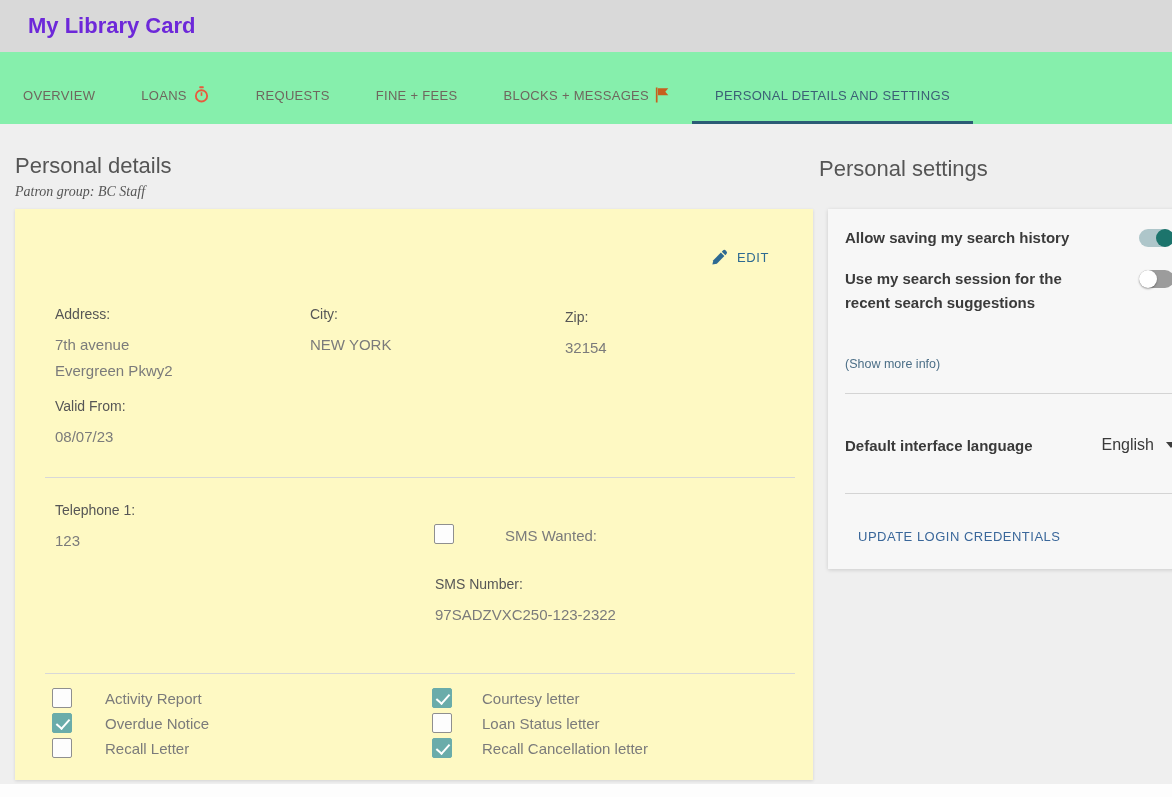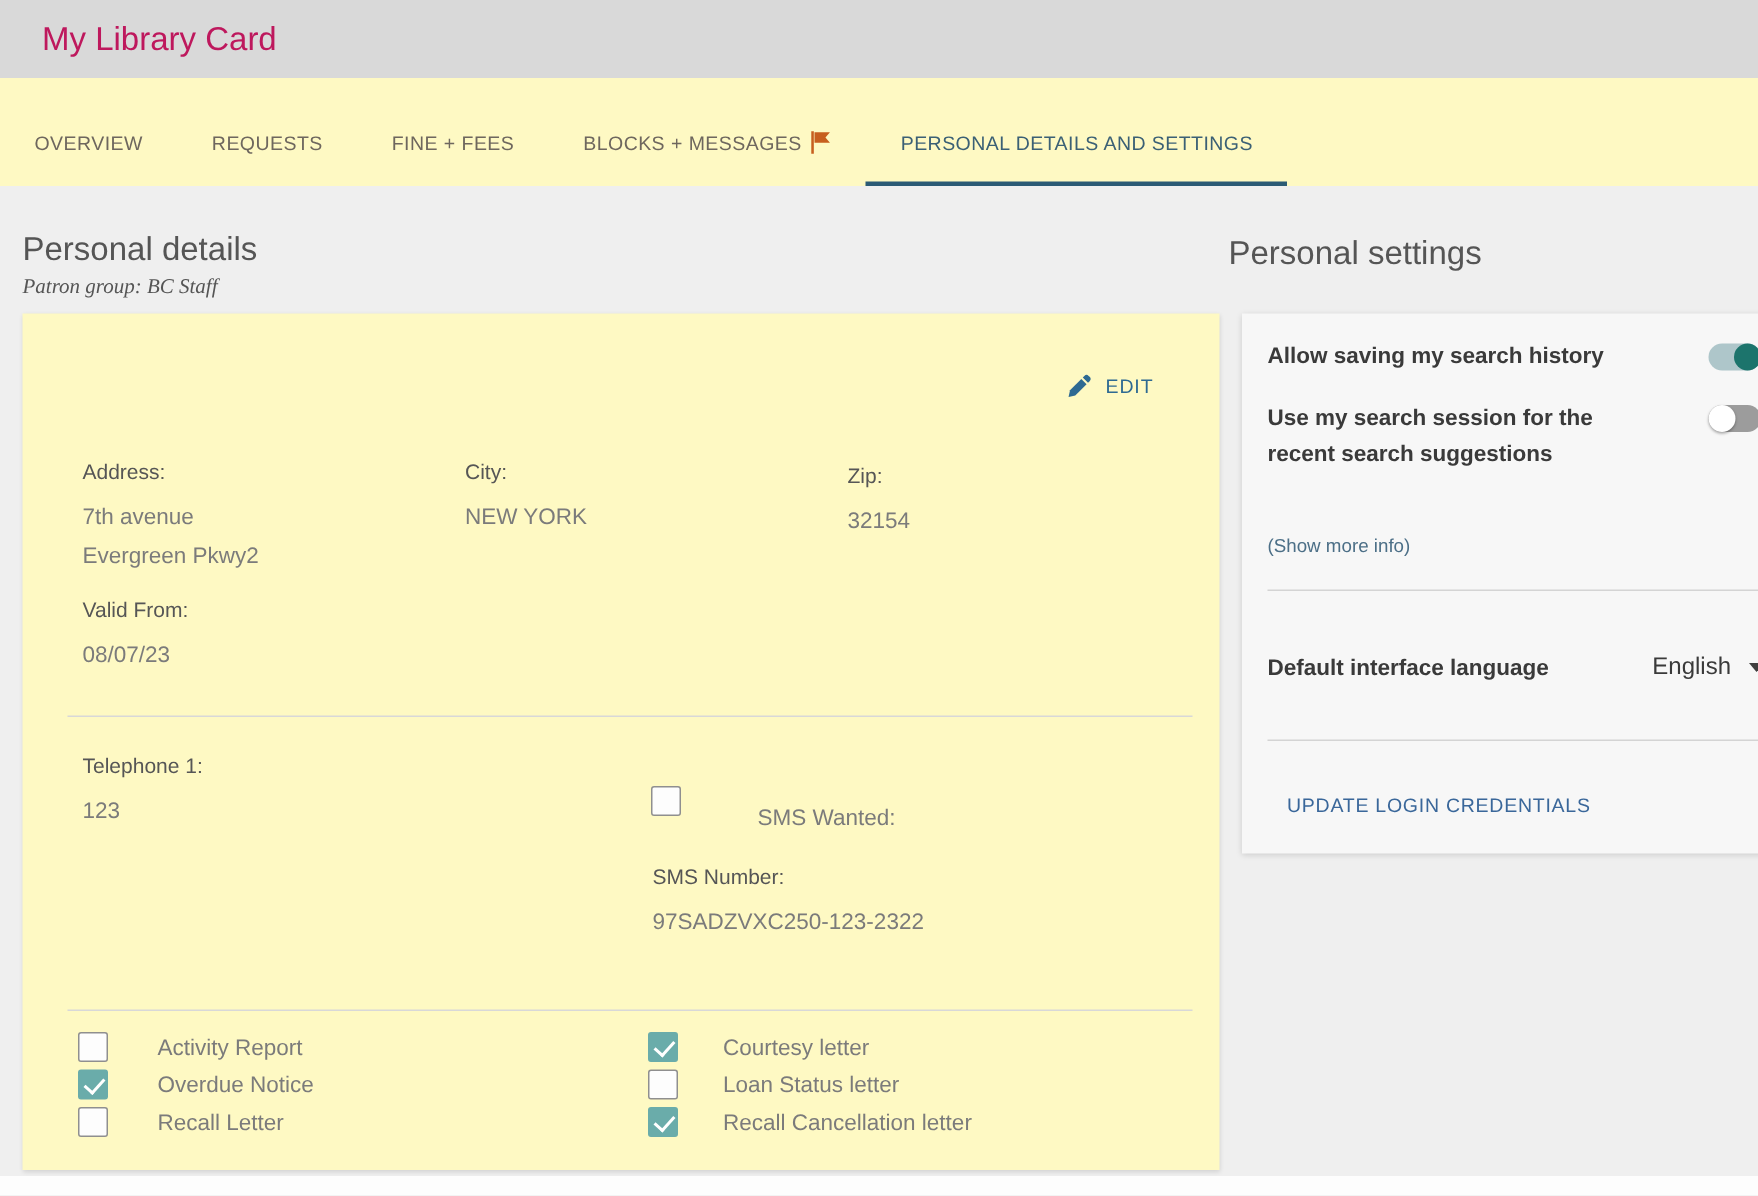--- a/index.html
+++ b/index.html
@@ -9,24 +9,24 @@
     background:#efefef;
     position:relative;
     overflow:hidden;
     color:#555;
   }
   
   .header {
     height:52px; background:#d9d9d9;
     display:flex; align-items:center; padding-left:28px;
   }
-  .header-title { font-size:22px; color:#be185d; font-weight:400; }
+  .header-title { font-size:22px; color:#6d28d9; font-weight:700; }
   
   .tabs {
-    height:72px; background:#fef9c3; display:flex; align-items:stretch;
+    height:72px; background:#86efac; display:flex; align-items:stretch;
   }
   .tab {
     display:flex; align-items:center; gap:6px;
     padding:18px 23px 0 23px;
     font-size:13px; letter-spacing:.3px; color:#6e675e;
     border-bottom:3px solid transparent; cursor:pointer; white-space:nowrap;
   }
   .tab.active { color:#3b6075; border-bottom-color:#2b5b75; }
   .tab .tab-icon { display:inline-flex; margin-top:-2px; }
   .icon-stopwatch { color:#e9593c; }
@@ -63,21 +63,21 @@
     background:#fdfdfd; border:1.5px solid #8f8f8f; border-radius:2px;
     position:relative; cursor:pointer;
   }
   .checkbox.checked { background:#6aacaa; border-color:#6aacaa; }
   .checkbox.checked::after {
     content:""; position:absolute; left:5.5px; top:1.5px;
     width:6px; height:11px;
     border:solid #fff; border-width:0 2px 2px 0; transform:rotate(42deg);
   }
   .sms-checkbox { position:absolute; left:419px; top:315px; }
-  .sms-wanted-label { position:absolute; left:490px; top:328px; font-size:15px; color:#7b7b7b; }
+  .sms-wanted-label { position:absolute; left:490px; top:318px; font-size:15px; color:#7b7b7b; }
   .letters-col { position:absolute; top:479px; display:flex; flex-direction:column; gap:5px; }
   .letters-left { left:37px; }
   .letters-right { left:417px; }
   .letter-row { display:flex; align-items:center; }
   .letters-left .letter-label { margin-left:33px; }
   .letters-right .letter-label { margin-left:30px; }
   .letter-label { font-size:15px; color:#7b7b7b; }
   
   .panel {
     position:absolute; left:828px; top:209px; width:364px; height:360px;
@@ -127,20 +127,30 @@
 
 <div class="header">
   <div class="header-title">My Library Card</div>
 </div>
 
 <div class="tabs">
   <div class="tab">
     <span>OVERVIEW</span>
   </div>
   <div class="tab">
+    <span>LOANS</span>
+    <span class="tab-icon icon-stopwatch">
+      <svg width="17" height="17" viewBox="0 0 16 16">
+        <rect x="5.8" y="0.3" width="4.4" height="1.7" rx="0.8" fill="currentColor"></rect>
+        <circle cx="8" cy="9.3" r="5.3" fill="none" stroke="currentColor" stroke-width="1.7"></circle>
+        <line x1="8" y1="9.3" x2="8" y2="5.9" stroke="currentColor" stroke-width="1.5"></line>
+      </svg>
+    </span>
+  </div>
+  <div class="tab">
     <span>REQUESTS</span>
   </div>
   <div class="tab">
     <span>FINE + FEES</span>
   </div>
   <div class="tab">
     <span>BLOCKS + MESSAGES</span>
     <span class="tab-icon icon-flag">
       <svg width="14" height="16" viewBox="0 0 14 16">
         <line x1="1.7" y1="0.5" x2="1.7" y2="15.5" stroke="currentColor" stroke-width="1.7"></line>

